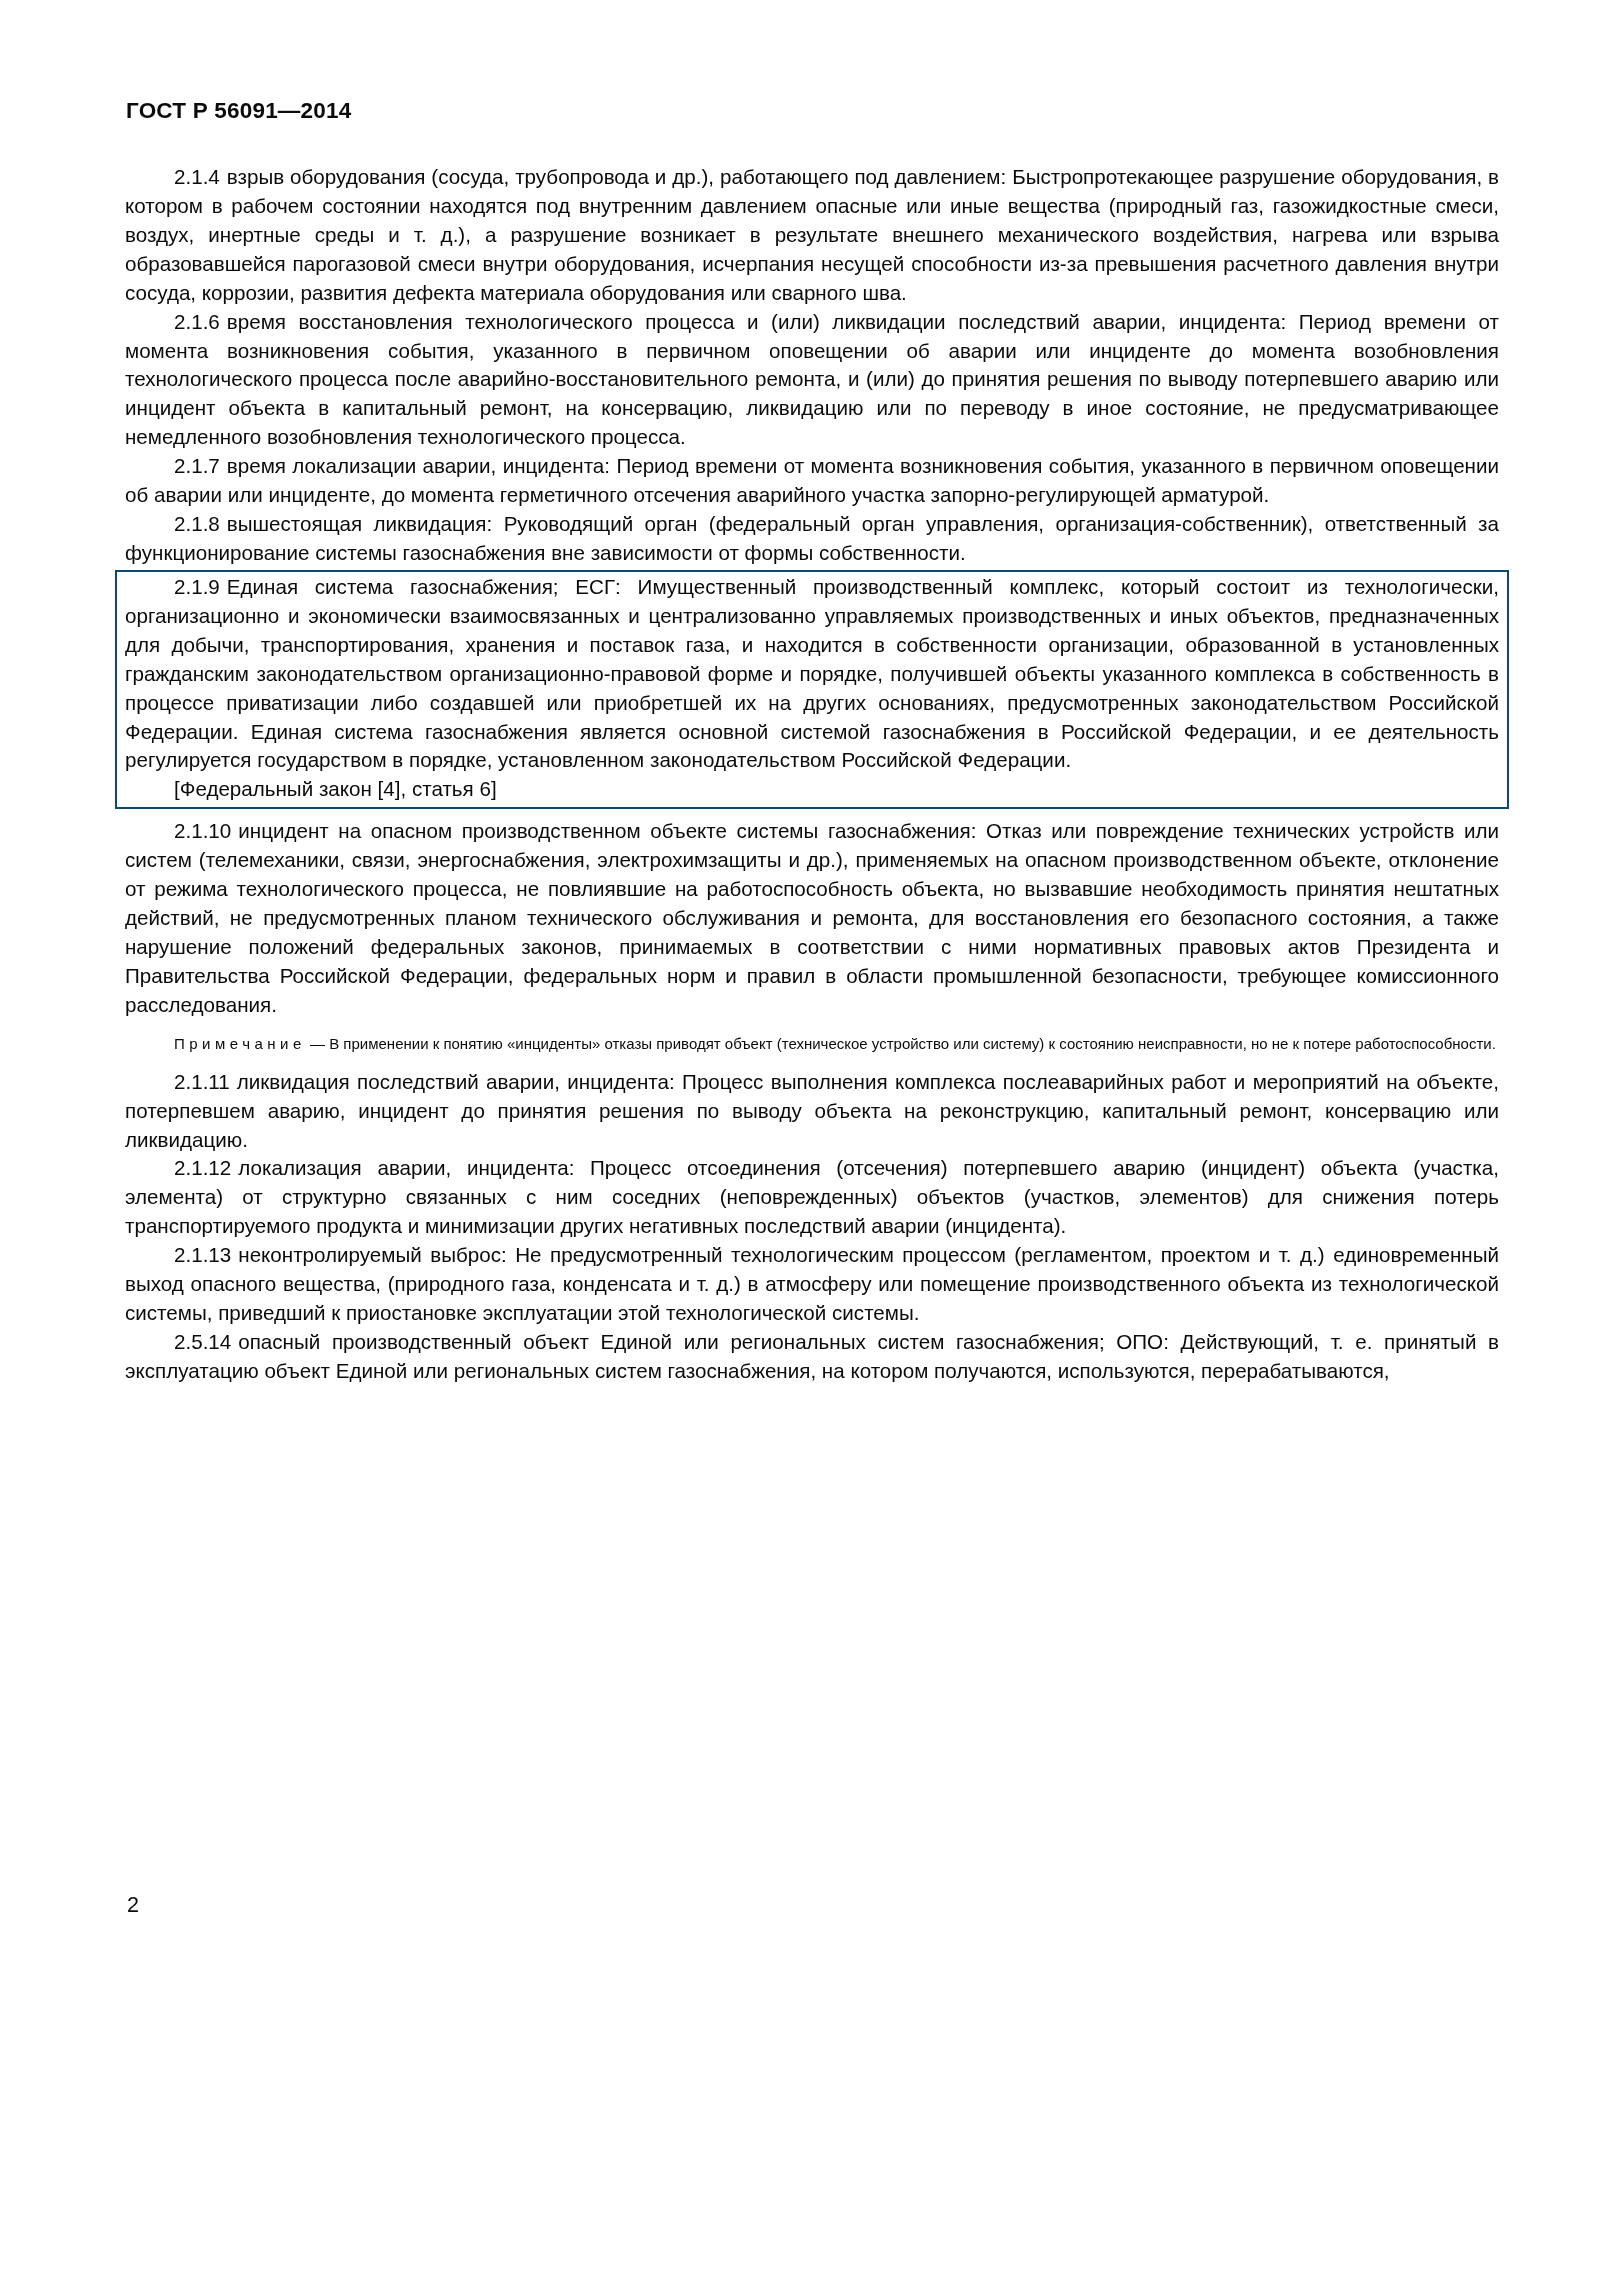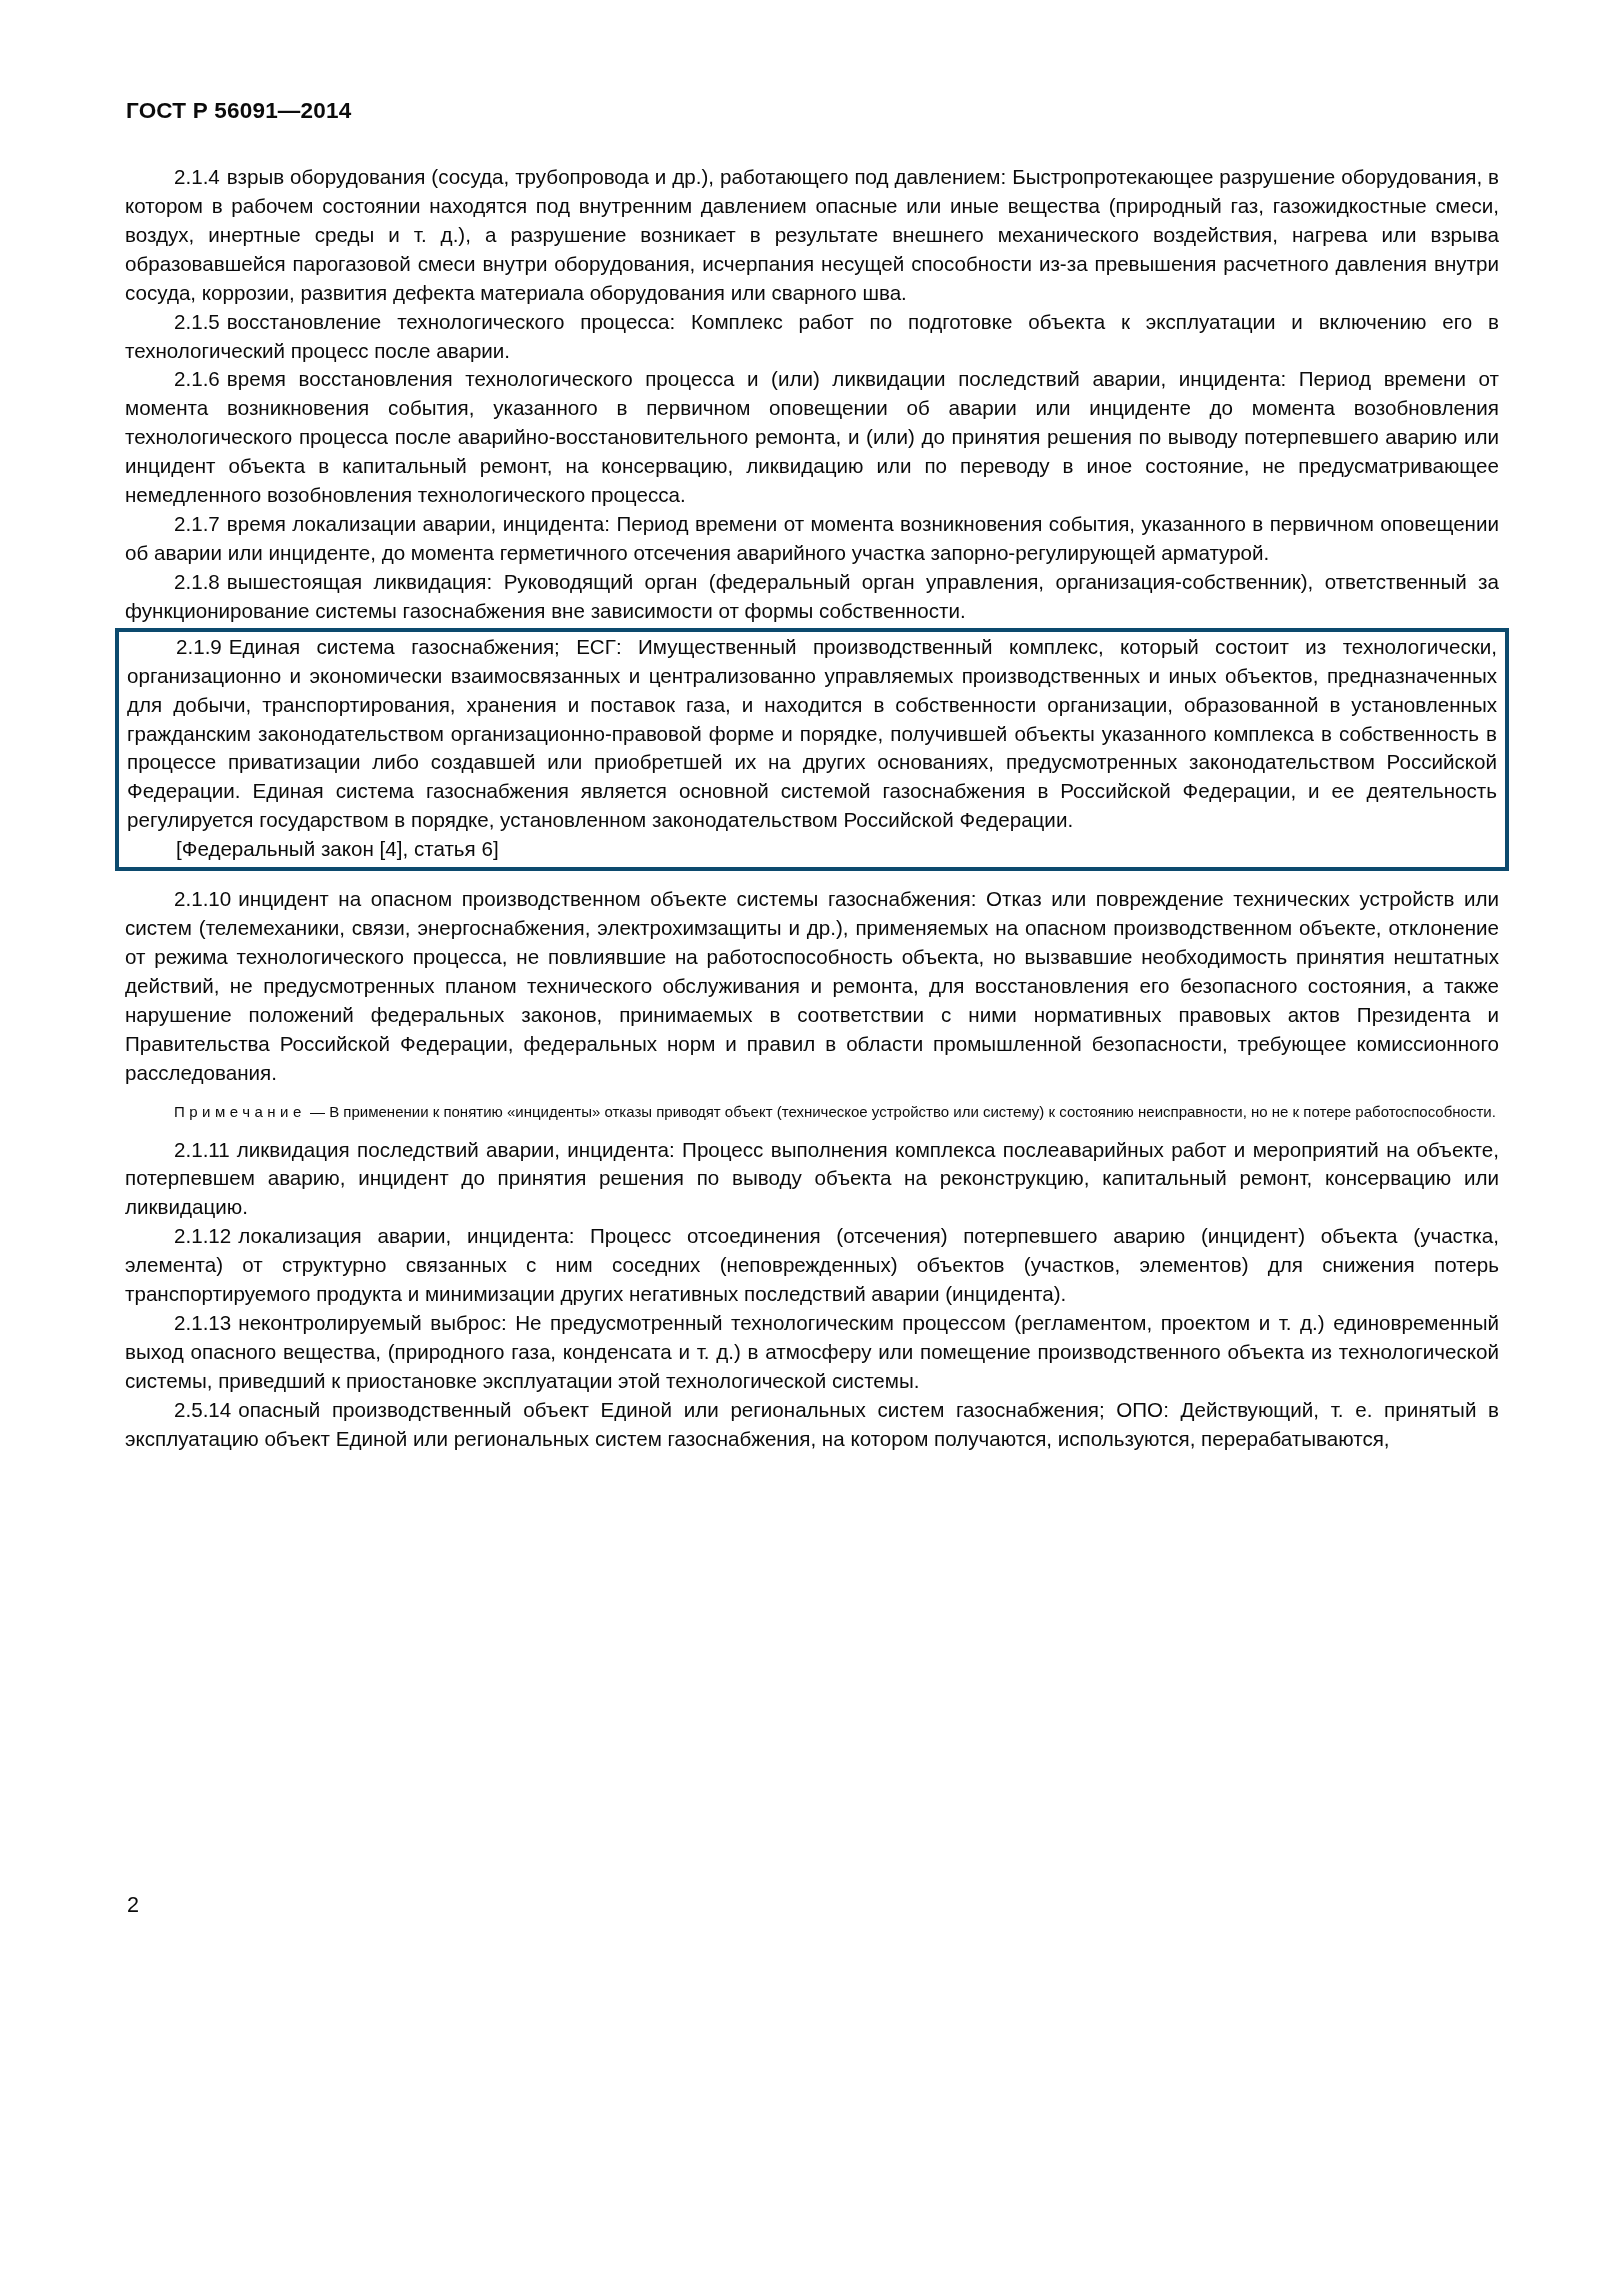--- a/index.html
+++ b/index.html
@@ -37,22 +37,22 @@
     margin: 0;
     text-indent: 49px;
   }
   .content .term {
     font-weight: 400;
   }
   .content .num {
     margin-right: 0.34em;
   }
   .law-box {
-    border: 4px solid #0c4a6e;
-    margin: 2px -9.8px 14px -9.8px;
+    border: 2px solid #0c4a6e;
+    margin: 2px -9.8px 8px -9.8px;
     padding: 1px 7.8px 2.9px 7.8px;
   }
   .note {
     font-size: 15px;
     line-height: 1.38;
     margin: 14.7px 0 12.7px 0 !important;
   }
   .note-label {
     letter-spacing: 0.3em;
   }
@@ -63,21 +63,20 @@
     font-size: 21.6px;
   }
 </style>
 </head>
 <body>
 
 <div class="page">
   <div class="header">ГОСТ Р 56091—2014</div>
   <div class="content" id="content">
       <p class="def"><span class="num">2.1.4</span><strong class="term">взрыв оборудования (сосуда, трубопровода и др.), работающего под давлением</strong><span class="sep">: </span><span class="text">Быстропротекающее разрушение оборудования, в котором в рабочем состоянии находятся под внутренним давлением опасные или иные вещества (природный газ, газожидкостные смеси, воздух, инертные среды и т. д.), а разрушение возникает в результате внешнего механического воздействия, нагрева или взрыва образовавшейся парогазовой смеси внутри оборудования, исчерпания несущей способности из-за превышения расчетного давления внутри сосуда, коррозии, развития дефекта материала оборудования или сварного шва.</span></p>
-      <p class="def"><span class="num">2.1.5</span><strong class="term">восстановление технологического процесса</strong><span class="sep">: </span><span class="text">Комплекс работ по подготовке объекта к эксплуатации и включению его в технологический процесс после аварии.</span></p>
       <p class="def"><span class="num">2.1.6</span><strong class="term">время восстановления технологического процесса и (или) ликвидации последствий аварии, инцидента</strong><span class="sep">: </span><span class="text">Период времени от момента возникновения события, указанного в первичном оповещении об аварии или инциденте до момента возобновления технологического процесса после аварийно-восстановительного ремонта, и (или) до принятия решения по выводу потерпевшего аварию или инцидент объекта в капитальный ремонт, на консервацию, ликвидацию или по переводу в иное состояние, не предусматривающее немедленного возобновления технологического процесса.</span></p>
       <p class="def"><span class="num">2.1.7</span><strong class="term">время локализации аварии, инцидента</strong><span class="sep">: </span><span class="text">Период времени от момента возникновения события, указанного в первичном оповещении об аварии или инциденте, до момента герметичного отсечения аварийного участка запорно-регулирующей арматурой.</span></p>
       <p class="def"><span class="num">2.1.8</span><strong class="term">вышестоящая ликвидация</strong><span class="sep">: </span><span class="text">Руководящий орган (федеральный орган управления, организация-собственник), ответственный за функционирование системы газоснабжения вне зависимости от формы собственности.</span></p>
       <div class="law-box">
         <p class="def"><span class="num">2.1.9</span><strong class="term">Единая система газоснабжения; ЕСГ</strong><span class="sep">: </span><span class="text">Имущественный производственный комплекс, который состоит из технологически, организационно и экономически взаимосвязанных и централизованно управляемых производственных и иных объектов, предназначенных для добычи, транспортирования, хранения и поставок газа, и находится в собственности организации, образованной в установленных гражданским законодательством организационно-правовой форме и порядке, получившей объекты указанного комплекса в собственность в процессе приватизации либо создавшей или приобретшей их на других основаниях, предусмотренных законодательством Российской Федерации. Единая система газоснабжения является основной системой газоснабжения в Российской Федерации, и ее деятельность регулируется государством в порядке, установленном законодательством Российской Федерации.</span></p>
         <p class="source">[Федеральный закон [4], статья 6]</p>
       </div>
       <p class="def"><span class="num">2.1.10</span><strong class="term">инцидент на опасном производственном объекте системы газоснабжения</strong><span class="sep">: </span><span class="text">Отказ или повреждение технических устройств или систем (телемеханики, связи, энергоснабжения, электрохимзащиты и др.), применяемых на опасном производственном объекте, отклонение от режима технологического процесса, не повлиявшие на работоспособность объекта, но вызвавшие необходимость принятия нештатных действий, не предусмотренных планом технического обслуживания и ремонта, для восстановления его безопасного состояния, а также нарушение положений федеральных законов, принимаемых в соответствии с ними нормативных правовых актов Президента и Правительства Российской Федерации, федеральных норм и правил в области промышленной безопасности, требующее комиссионного расследования.</span></p>
       <p class="note"><span class="note-label">Примечание</span><span class="sep"> — </span><span class="note-text">В применении к понятию «инциденты» отказы приводят объект (техническое устройство или систему) к состоянию неисправности, но не к потере работоспособности.</span></p>
       <p class="def"><span class="num">2.1.11</span><strong class="term">ликвидация последствий аварии, инцидента</strong><span class="sep">: </span><span class="text">Процесс выполнения комплекса послеаварийных работ и мероприятий на объекте, потерпевшем аварию, инцидент до принятия решения по выводу объекта на реконструкцию, капитальный ремонт, консервацию или ликвидацию.</span></p>

